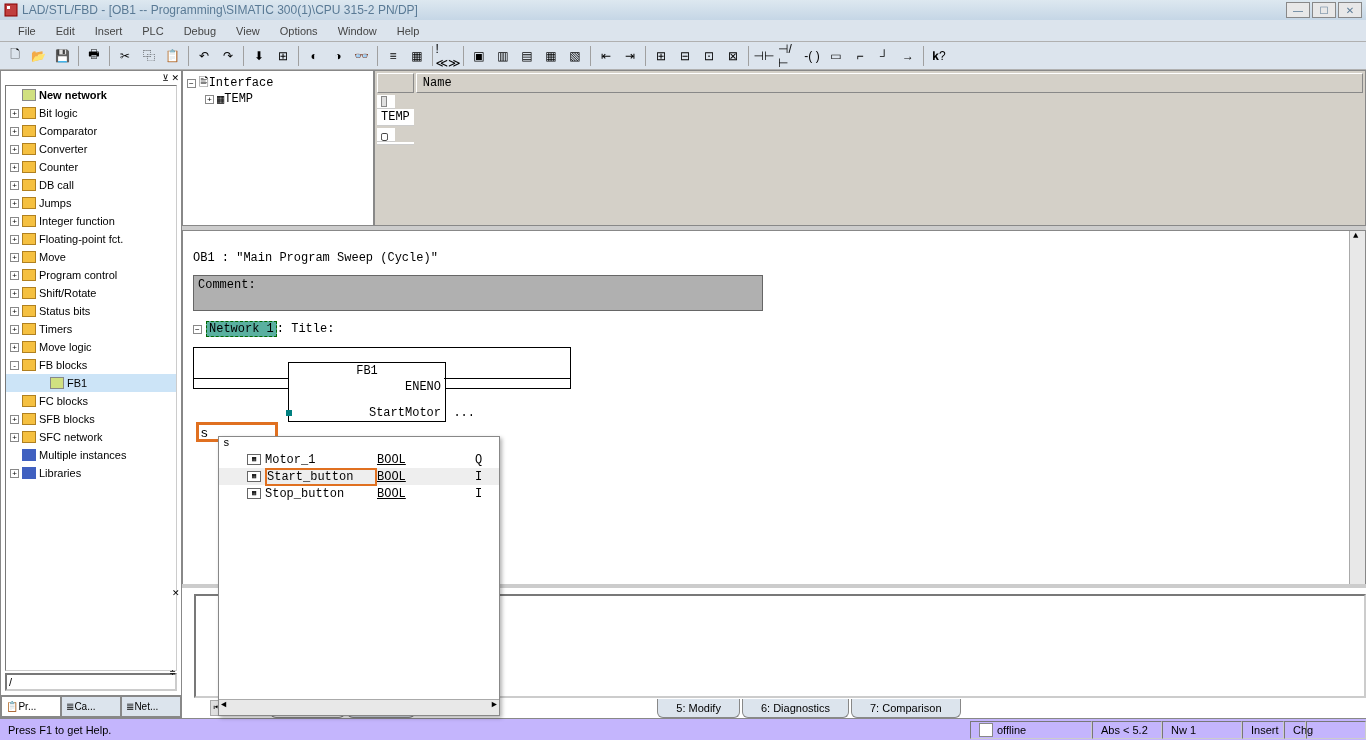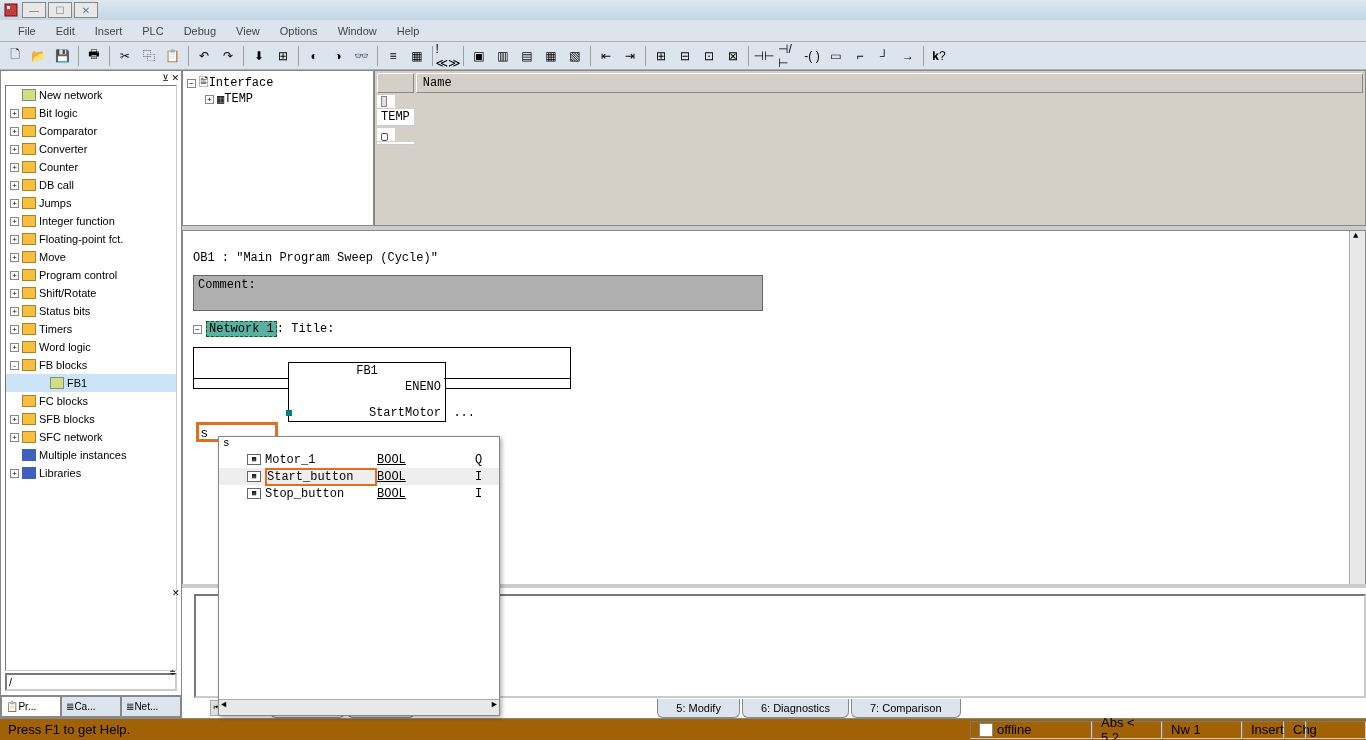--- a/index.html
+++ b/index.html
@@ -91,36 +91,37 @@
 .bottom-split { position: absolute; bottom: 0; left: 0; right: 0; height: 134px; border-top: 4px solid #ccc; background: #fff; }
 .bottom-inner { position: absolute; top: 6px; left: 12px; right: 0; bottom: 20px; border: 2px inset #ccc; background: #fff; }
 .bottom-close { position: absolute; left: -10px; top: 0; font-size: 9px; }
 .bottom-tabs { position: absolute; bottom: 0; left: 28px; right: 0; height: 20px; display: flex; align-items: center; }
 .btab-arrows { display: flex; margin-right: 4px; }
 .btab-arrow { width: 14px; height: 16px; border: 1px solid #aaa; background: #e0e0e0; font-size: 8px; text-align: center; line-height: 14px; cursor: pointer; }
 .btab { border: 1px solid #888; border-top: none; background: #dce4ed; padding: 3px 18px; font-size: 11px; cursor: pointer; border-radius: 0 0 6px 6px; margin-right: 2px; }
 .btab.active { background: #fff; }
 
 
-.statusbar { position: absolute; bottom: 0; left: 0; right: 0; height: 22px; background: #a16207; border-top: 1px solid #888; display: flex; align-items: center; font-size: 13px; }
+.statusbar { position: absolute; bottom: 0; left: 0; right: 0; height: 22px; background: #c4b5fd; border-top: 1px solid #888; display: flex; align-items: center; font-size: 11px; }
 .sb-cell { border: 1px inset #ccc; padding: 1px 8px; height: 18px; display: flex; align-items: center; }
 .sb-icon { width: 14px; height: 14px; border: 1px solid #888; background: #fff; margin-right: 4px; }
 
 svg.ico { width: 14px; height: 14px; }
 </style>
 </head>
 <body>
 
 <div class="titlebar">
   <span class="titlebar-icon">
     <svg class="ico" viewBox="0 0 14 14">
         <rect x="1" y="1" width="12" height="12" fill="#c04040" stroke="#800"></rect>
         <rect x="3" y="3" width="3" height="3" fill="#fff"></rect>
       </svg>
   </span>
+  <span class="titlebar-text">LAD/STL/FBD  - [OB1 -- Programming\SIMATIC 300(1)\CPU 315-2 PN/DP]</span>
   <div class="titlebar-btns">
     <div class="titlebar-btn">—</div>
     <div class="titlebar-btn">☐</div>
     <div class="titlebar-btn">✕</div>
   </div>
 </div>
 
 <div class="menubar">
   <div class="menubar-item">File</div>
   <div class="menubar-item">Edit</div>
@@ -182,21 +183,21 @@
   <div class="tbtn">→</div>
   <div class="tsep"></div>
   <div class="tbtn">𝐤?</div>
 </div>
 
 <div class="main-area">
 
   <div class="left-panel">
     <span class="left-close">⊻ ✕</span>
     <div class="tree" id="tree">
-        <div class="tree-item" style="padding-left: 4px;">
+        <div class="tree-item" style="padding-left: 4px; font-weight: bold;">
           <span style="width:12px;display:inline-block"></span>
           <span class="tree-icon net"></span>
           <span>New network</span>
         </div>
         <div class="tree-item" style="padding-left: 4px;">
           <span class="tree-exp">+</span>
           <span class="tree-icon folder"></span>
           <span>Bit logic</span>
         </div>
         <div class="tree-item" style="padding-left: 4px;">
@@ -255,21 +256,21 @@
           <span>Status bits</span>
         </div>
         <div class="tree-item" style="padding-left: 4px;">
           <span class="tree-exp">+</span>
           <span class="tree-icon folder"></span>
           <span>Timers</span>
         </div>
         <div class="tree-item" style="padding-left: 4px;">
           <span class="tree-exp">+</span>
           <span class="tree-icon folder"></span>
-          <span>Word logic</span>
+          <span>Move logic</span>
         </div>
         <div class="tree-item" style="padding-left: 4px;">
           <span class="tree-exp">-</span>
           <span class="tree-icon folder"></span>
           <span>FB blocks</span>
         </div>
         <div class="tree-item selected" style="padding-left: 32px;">
           <span style="width:12px;display:inline-block"></span>
           <span class="tree-icon fb"></span>
           <span>FB1</span>

